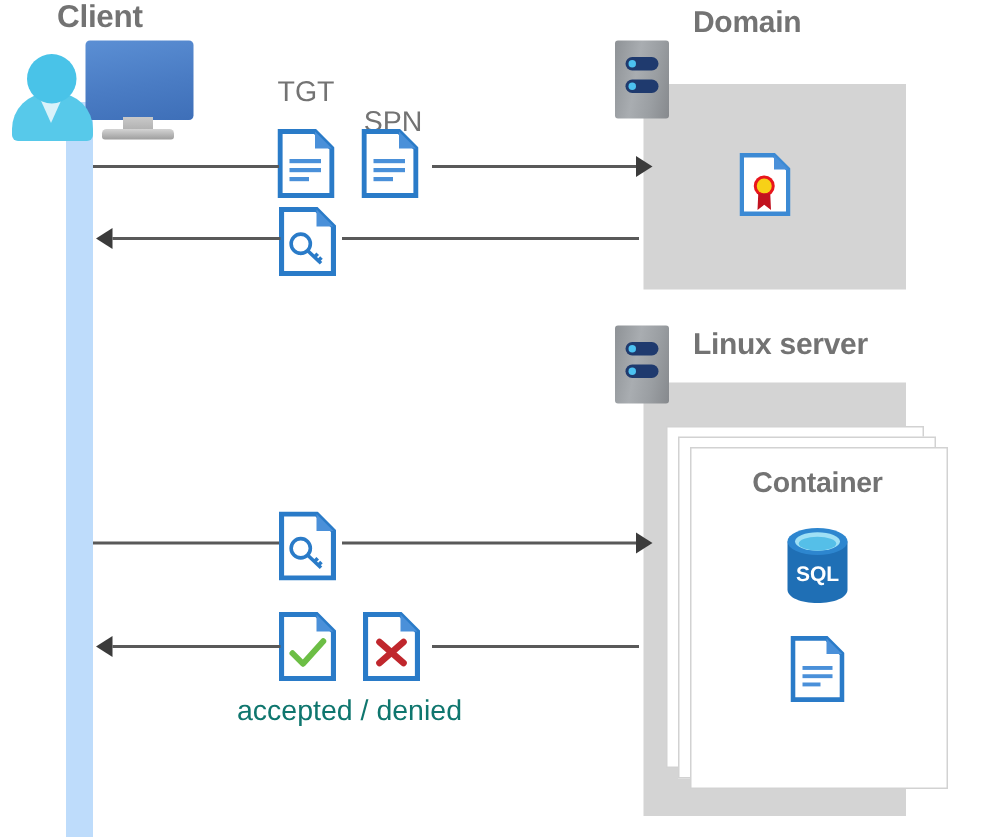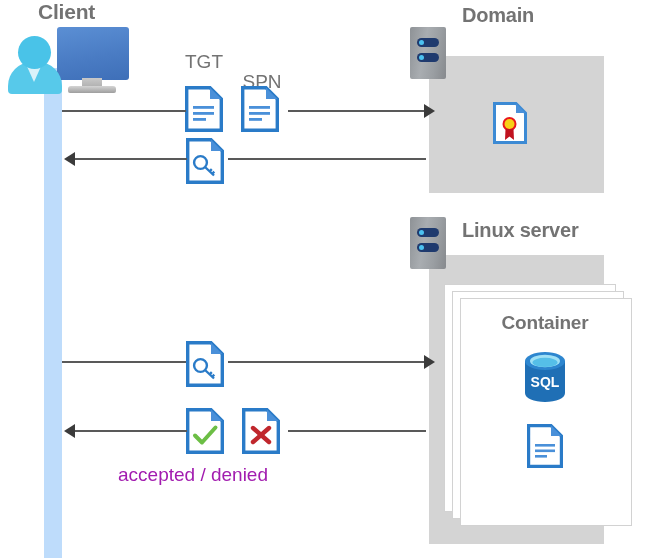--- a/index.html
+++ b/index.html
@@ -213,22 +213,22 @@
     text-align: center;
   }
   .lbl-tgt { left: 180px; top: 51px; width: 48px; }
   .lbl-spn { left: 236px; top: 51px; width: 52px; margin-top: 20px; }
 
   .caption-accepted {
     left: 118px;
     top: 464px;
     width: 230px;
     font-size: 19px;
-    color: #a21caf;
-    text-align: left;
+    color: #0f766e;
+    text-align: center;
   }
 
   
   .docicon { width: 38px; height: 46px; }
   .ic-tgt     { left: 185px; top: 86px; }
   .ic-spn     { left: 241px; top: 86px; }
   .ic-key1    { left: 186px; top: 138px; }
   .ic-key2    { left: 186px; top: 341px; }
   .ic-check   { left: 186px; top: 408px; }
   .ic-cross   { left: 242px; top: 408px; }

